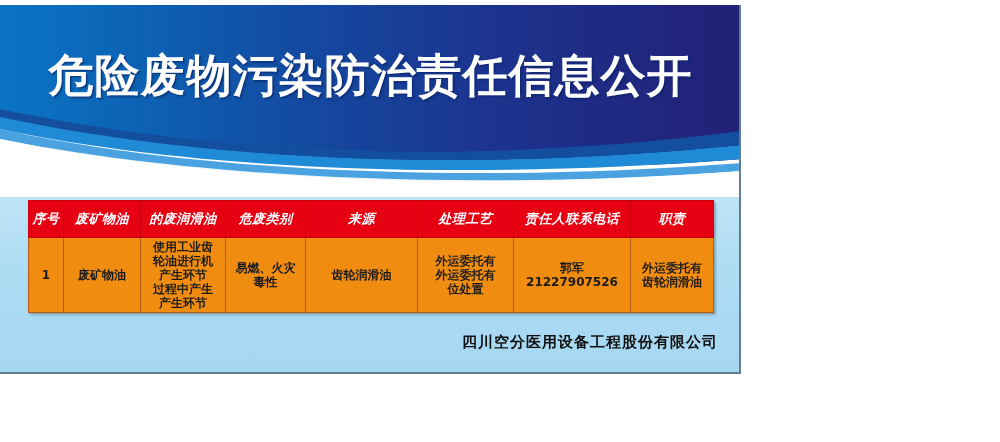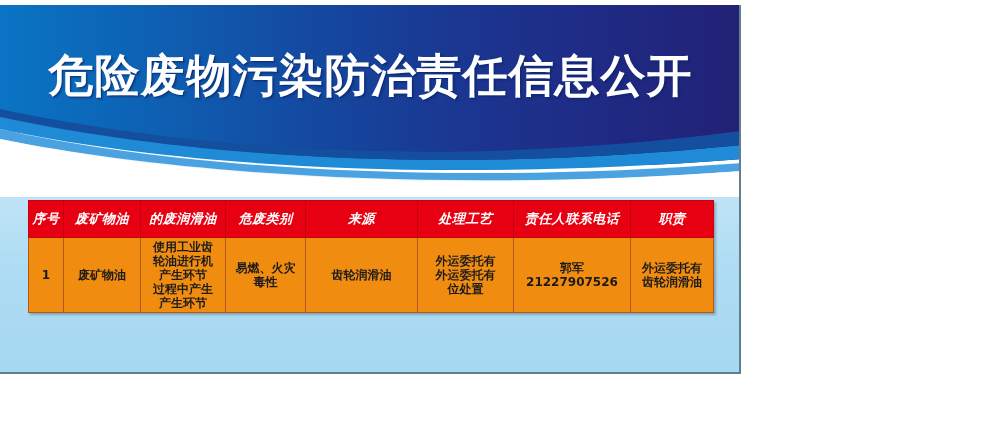--- a/index.html
+++ b/index.html
@@ -207,15 +207,16 @@
               <span class="cell-line">21227907526</span>
             </td>
           <td class="wrap-cell">
               <span class="cell-line">外运委托有</span>
               <span class="cell-line">齿轮润滑油</span>
             </td>
         </tr>
       </tbody>
     </table>
 
+    <div id="company">四川空分医用设备工程股份有限公司</div>
 
   </div>
 </div>
 
 </body></html>

